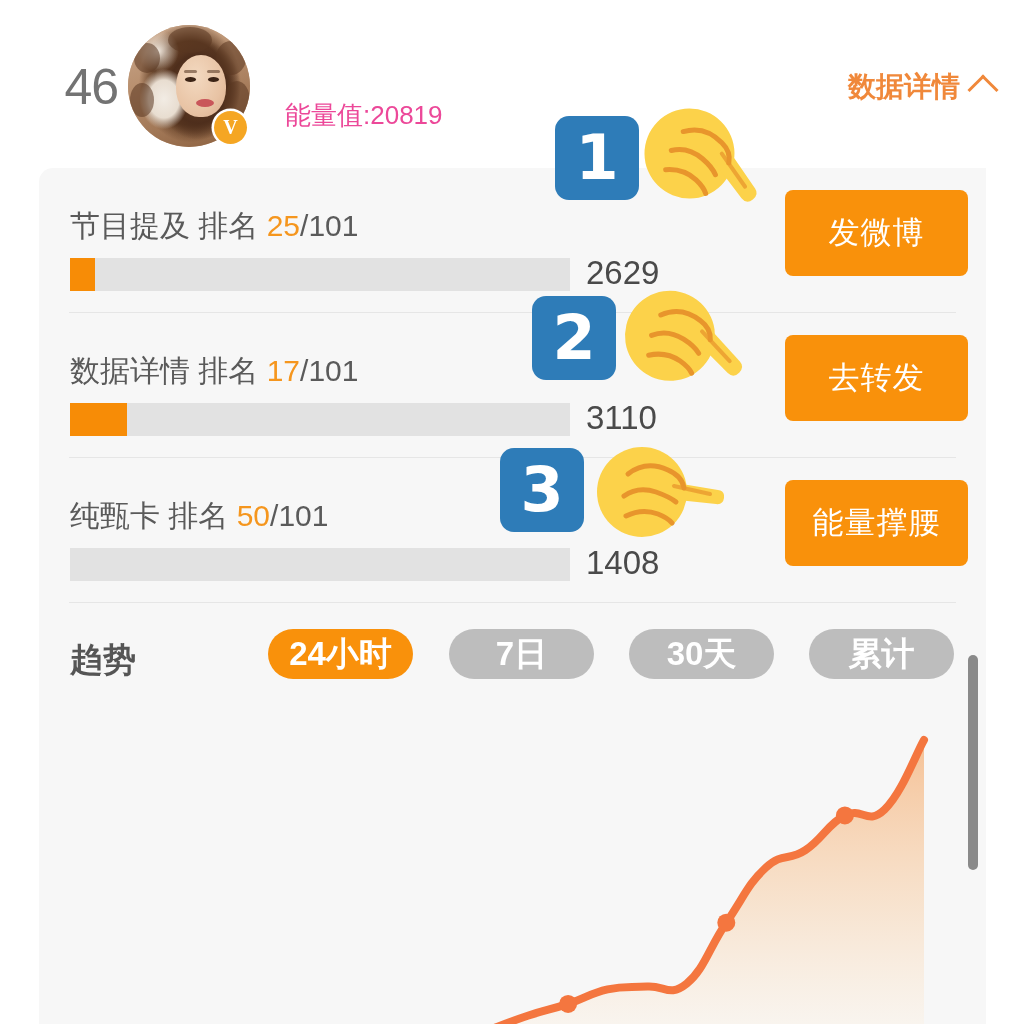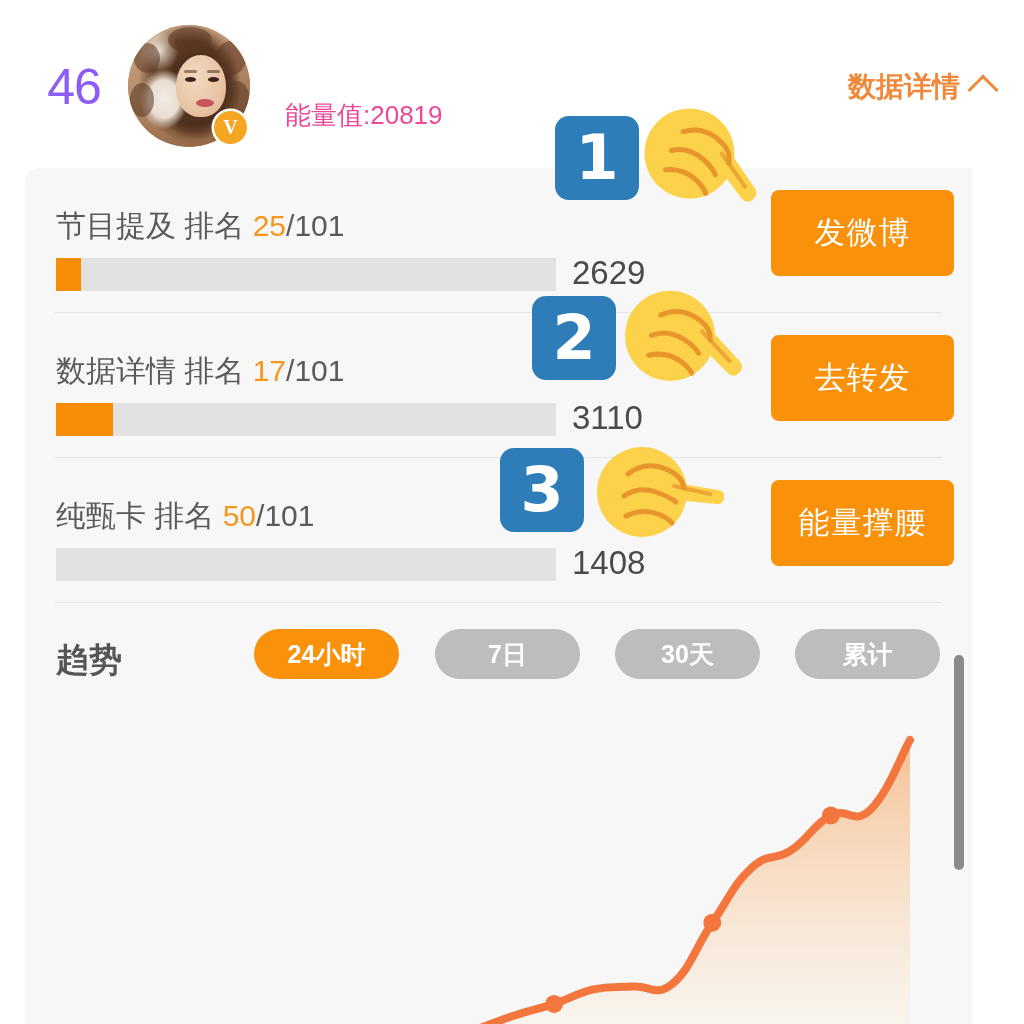--- a/index.html
+++ b/index.html
@@ -22,23 +22,23 @@
     left: 0; top: 0;
     width: 1024px;
     height: 168px;
     background: #ffffff;
   }
   .rank-number {
     position: absolute;
     left: 30px;
     top: 58px;
     width: 88px;
-    text-align: center;
+    text-align: right;
     font-size: 50px;
-    color: #8b5cf6;
+    color: #737373;
     letter-spacing: -1px;
     font-weight: 400;
   }
   .avatar-wrap {
     position: absolute;
     left: 128px;
     top: 25px;
     width: 122px;
     height: 122px;
   }
@@ -147,21 +147,21 @@
     width: 19px; height: 19px;
     border-left: 3px solid #f0883a;
     border-top: 3px solid #f0883a;
     transform: rotate(45deg);
     margin-top: 6px;
   }
 
   
   .card {
     position: absolute;
-    left: 25px;
+    left: 39px;
     top: 168px;
     width: 947px;
     height: 856px;
     background: #f7f7f7;
     border-radius: 14px 0 0 0;
     overflow: hidden;
   }
   .metric-row {
     position: absolute;
     left: 0;
@@ -245,21 +245,21 @@
     white-space: nowrap;
   }
   .chip {
     position: absolute;
     top: 21px;
     height: 50px;
     line-height: 50px;
     text-align: center;
     border-radius: 26px;
     color: #ffffff;
-    font-size: 25px;
+    font-size: 33px;
     background: #bdbdbd;
     cursor: pointer;
     white-space: nowrap;
   }
   .chip.active { background: #f9910b; }
   .chip.c0 { left: 229px; width: 145px; }
   .chip.c1 { left: 410px; width: 145px; }
   .chip.c2 { left: 590px; width: 145px; }
   .chip.c3 { left: 770px; width: 145px; }
 

